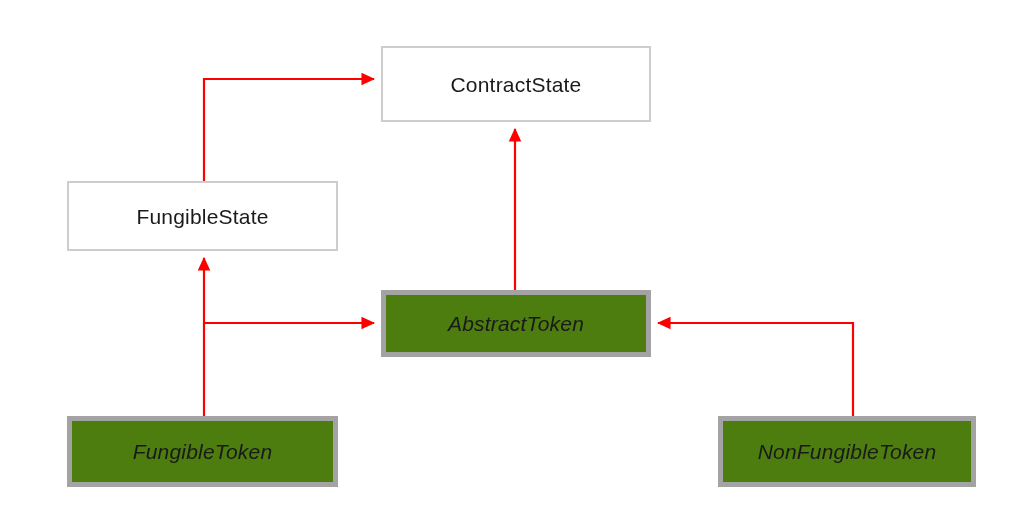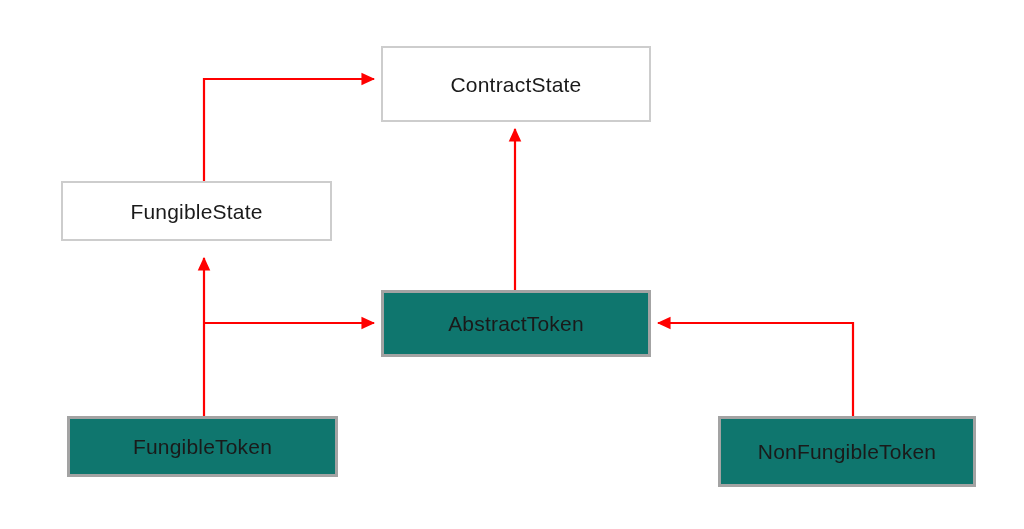--- a/index.html
+++ b/index.html
@@ -27,22 +27,23 @@
     font-size: 21px;
     letter-spacing: 0.2px;
     color: #1a1a1a;
     z-index: 3;
   }
   .node.interface-node {
     background: #ffffff;
     border: 2px solid #cdcdcd;
   }
   .node.class-node {
-    background: #0f766e;
-    border: 3px solid #a3a3a3;
+    background: #4d7c0f;
+    border: 5px solid #a3a3a3;
+    font-style: italic;
   }
   .node .node-label {
     line-height: 1;
     padding: 0 6px;
     white-space: nowrap;
   }
   .edge-layer {
     position: absolute;
     left: 0;
     top: 0;
@@ -82,29 +83,29 @@
 
     <g>
       <path d="M 853 416 L 853 323 L 658 323" fill="none" stroke="#ff0000" stroke-width="2.2" marker-end="url(#arrow-right)"></path>
     </g>
   </svg>
 
   <div class="node interface-node" style="left:381px; top:46px; width:270px; height:76px;">
     <span class="node-label">ContractState</span>
   </div>
 
-  <div class="node interface-node" style="left:61px; top:181px; width:271px; height:60px;">
+  <div class="node interface-node" style="left:67px; top:181px; width:271px; height:70px;">
     <span class="node-label">FungibleState</span>
   </div>
 
   <div class="node class-node" style="left:381px; top:290px; width:270px; height:67px;">
     <span class="node-label">AbstractToken</span>
   </div>
 
-  <div class="node class-node" style="left:67px; top:416px; width:271px; height:61px;">
+  <div class="node class-node" style="left:67px; top:416px; width:271px; height:71px;">
     <span class="node-label">FungibleToken</span>
   </div>
 
   <div class="node class-node" style="left:718px; top:416px; width:258px; height:71px;">
     <span class="node-label">NonFungibleToken</span>
   </div>
 
 </div>
 
 </body></html>

